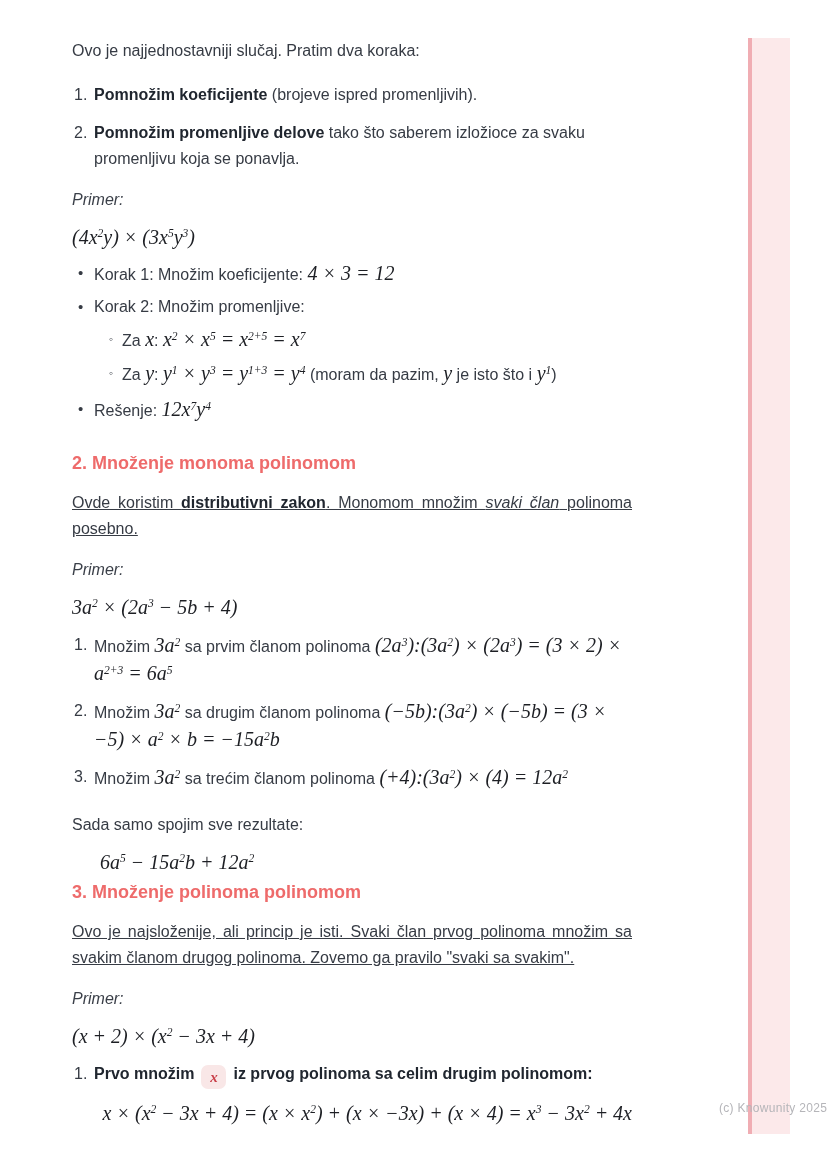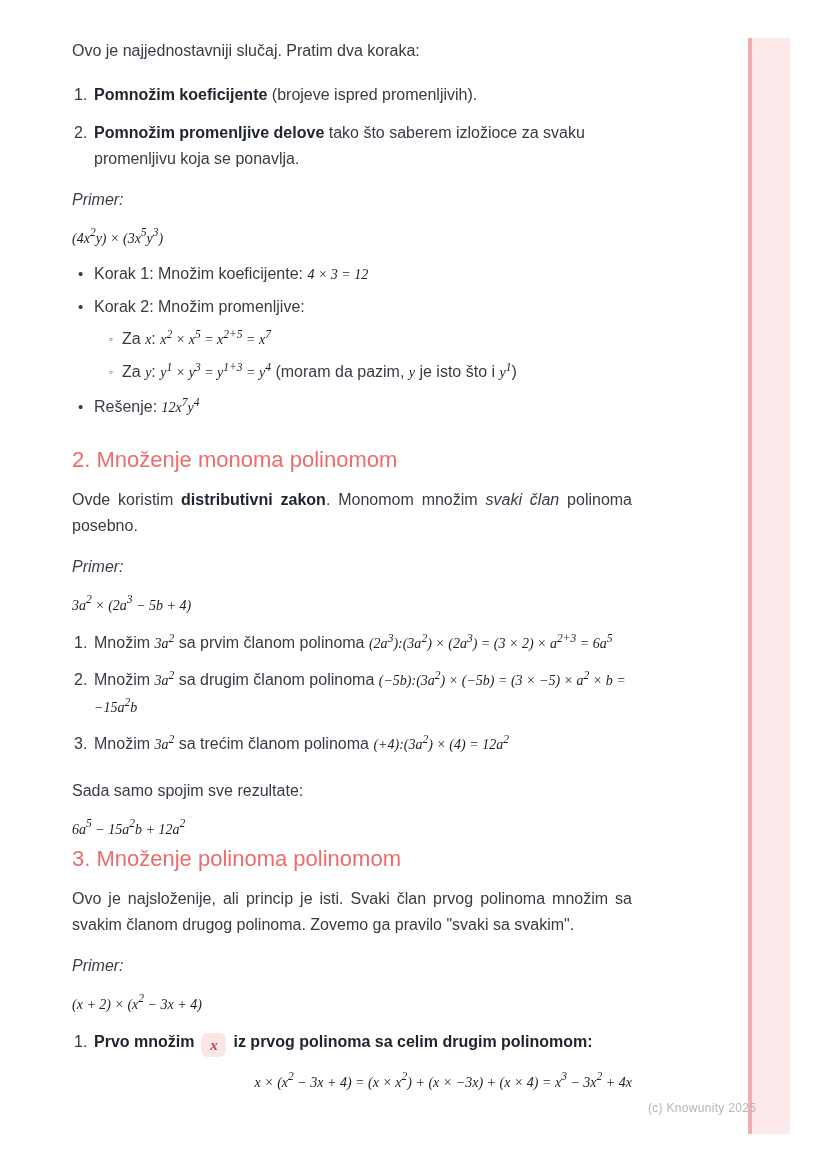--- a/index.html
+++ b/index.html
@@ -12,47 +12,47 @@
     overflow:hidden;
   }
   .page { position:absolute; inset:0; background:#ffffff; }
 
   
   .edge-bar {
     position:absolute; left:748px; top:38px; width:42px; height:1096px;
     background:#fce9ea; border-left:4px solid #f0adb3;
   }
   .watermark {
-    position:absolute; left:648px; top:1101px; z-index:2;
+    position:absolute; left:719px; top:1101px; z-index:2;
     font-size:12px; color:#b5b5b9; letter-spacing:0.3px;
   }
 
   .content {
     position:absolute; left:72px; top:38px; width:560px;
     font-size:16px; line-height:26px;
   }
 
   
-  .h { font-size:22px; line-height:30px; font-weight:400; color:#ee6b6b; }
+  .h { font-size:18px; line-height:30px; font-weight:700; color:#ee6b6b; }
   .h2 { margin-top:24px; }
   .h3 { }
 
   .para { margin-top:12px; }
-  .just { text-align:justify; }
+  .just { text-align:justify;text-decoration:underline; }
   .primer { margin-top:15px; font-style:italic; color:#3a3f48; }
   .outro { margin-top:20px; }
 
   
   p.math {
     margin-top:10px; line-height:28px;
     font-family:"Liberation Serif", serif; font-style:italic;
     font-size:17.5px; color:#1d1f24;
   }
   .math-final { margin-left:22px;text-align:right; }
-  .result { margin-top:12px; }
+  .result { margin-top:12px;margin-left:28px; }
 
   
   .list { margin-top:18px; }
   .li { display:flex; }
   .mk { flex:0 0 22px; padding-left:2px; }
   .bd { flex:1; }
   .ol1 { margin-top:18px; }
   .ol1 .li + .li { margin-top:12px; }
   .ol2 { margin-top:10px; }
   .ol2 .li + .li { margin-top:10px; }
@@ -63,21 +63,21 @@
   .ul1 .mk { font-size:15px; padding-left:6px; }
   .li.sub { margin-left:33px; }
   .li.sub .mk { font-size:12px; flex:0 0 17px; padding-left:4px; }
 
   
   .r-t { }
   .r-b { font-weight:700; color:#20262f; }
   .r-i { font-style:italic; }
   .r-m {
     font-family:"Liberation Serif", serif; font-style:italic;
-    font-size:14px; color:#1d1f24;
+    font-size:20px; color:#1d1f24;
   }
   sup.r-s {
     font-family:"Liberation Serif", serif; font-style:italic;
     font-size:11.5px; color:#1d1f24; line-height:0;
   }
   .r-x {
     display:inline-block; min-width:25px; height:24px; line-height:24px;
     text-align:center; background:#f9e7e7; border-radius:7px;
     color:#c9404a; font-family:"Liberation Serif", serif;
     font-style:italic; font-weight:700; font-size:15px;

